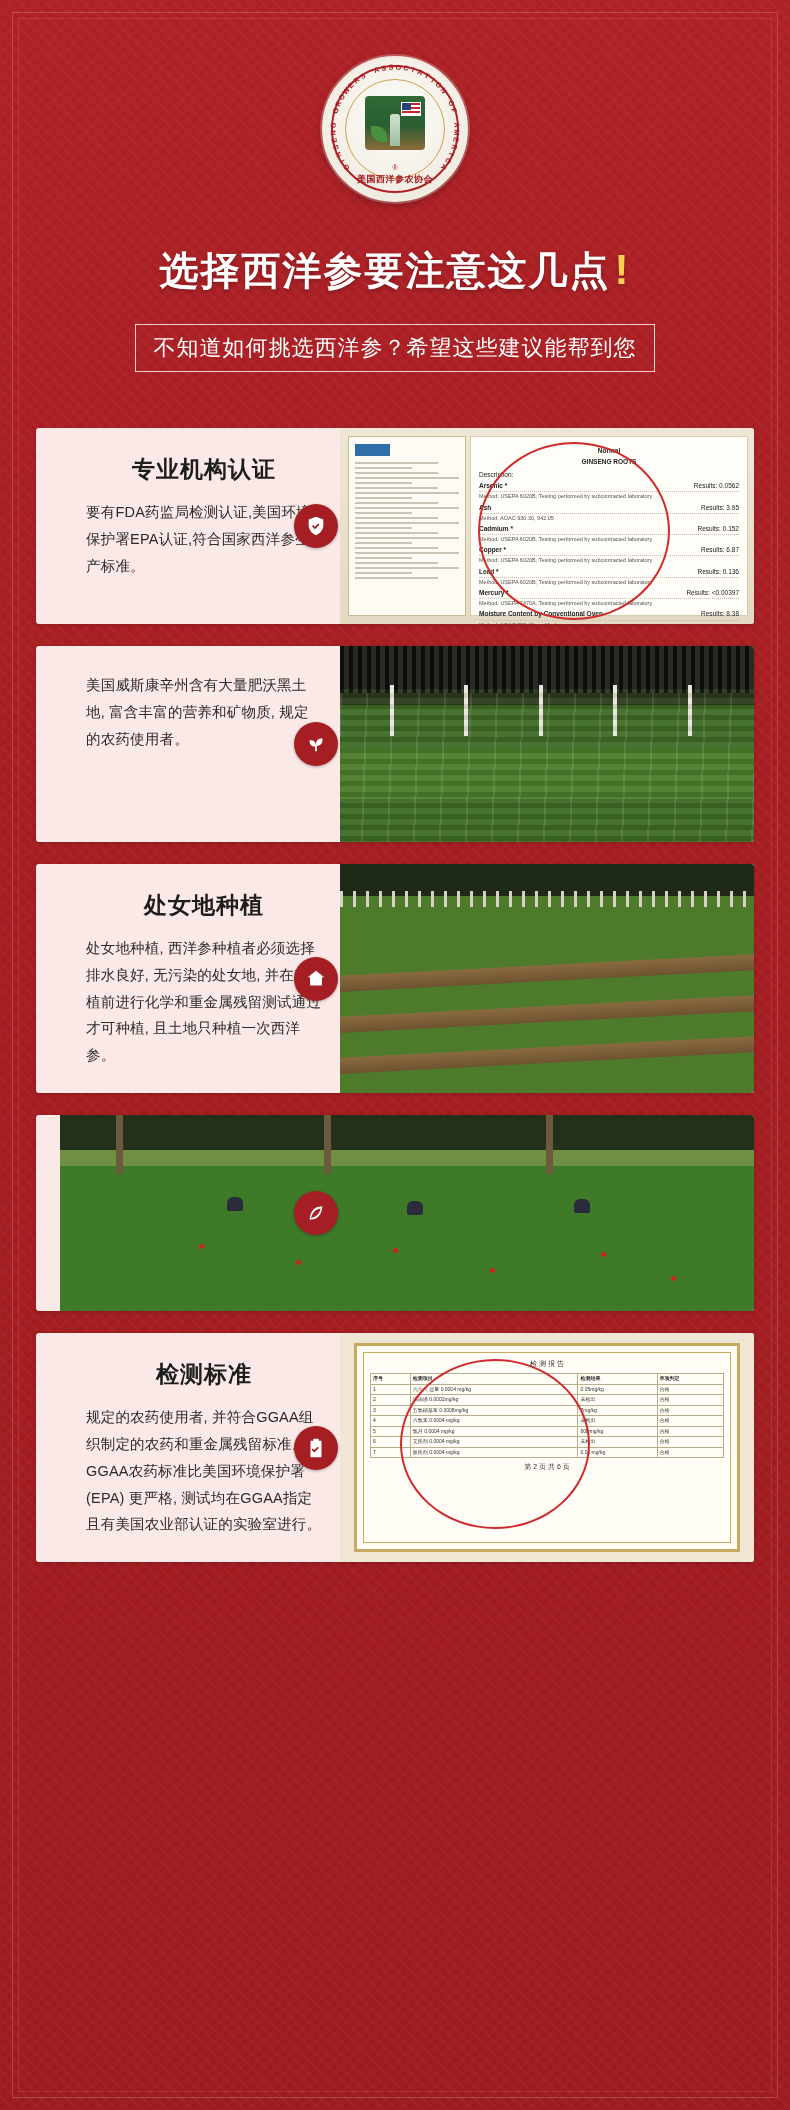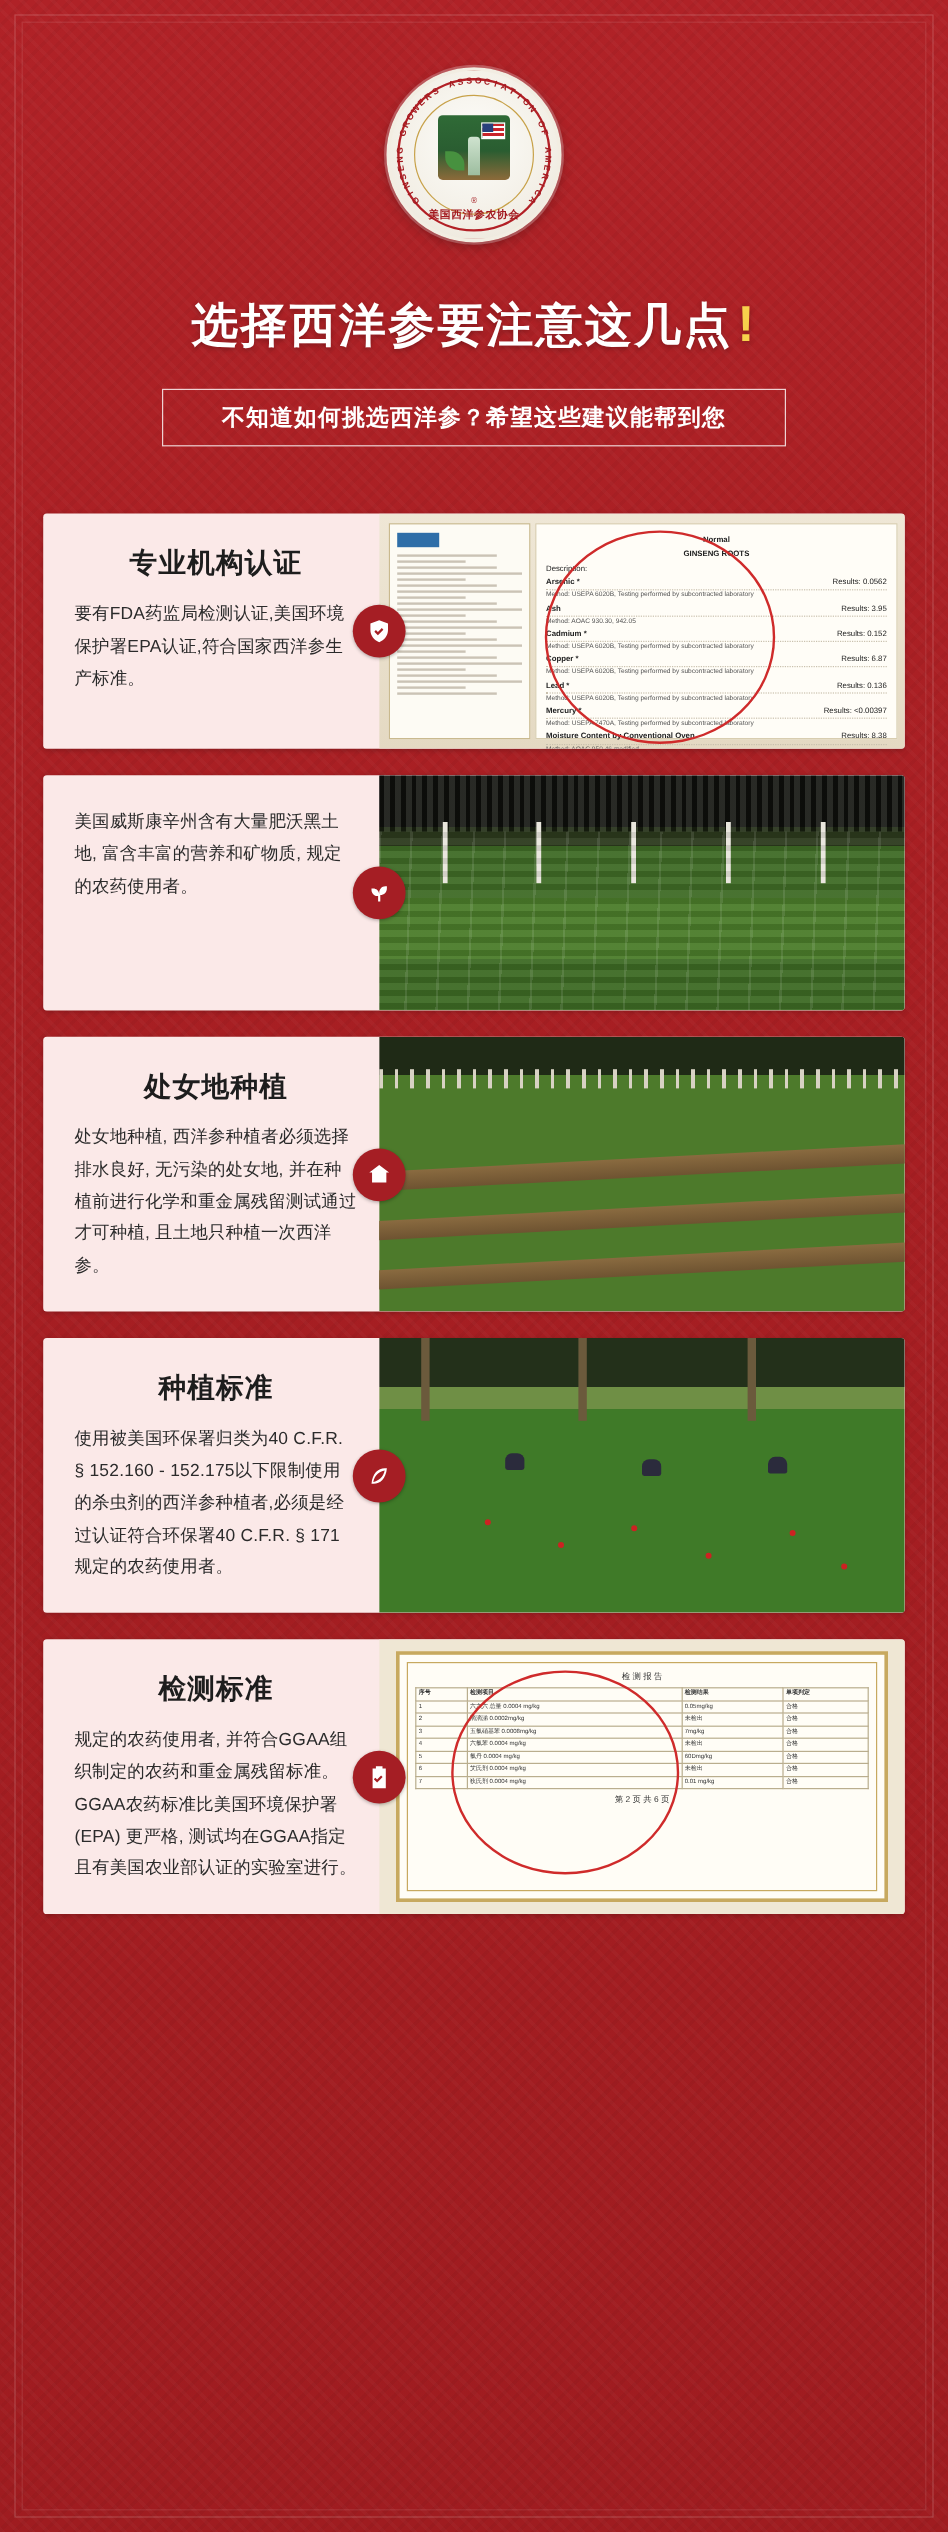--- a/index.html
+++ b/index.html
@@ -148,40 +148,40 @@
     margin: 26px auto 0;
     width: 520px;
     height: 48px;
     border: 1px solid rgba(255,255,255,0.8);
     display: flex;
     align-items: center;
     justify-content: center;
   }
   .subtitle {
     color: #ffffff;
-    font-size: 19px;
+    font-size: 22px;
     letter-spacing: 1px;
-    font-weight: bold;
   }
 
   
   .cards {
     margin-top: 56px;
     padding: 0 36px;
     display: flex;
     flex-direction: column;
     gap: 22px;
   }
   .card {
     position: relative;
     background: #fbe9e8;
     border-radius: 3px;
     display: flex;
     overflow: hidden;
     box-shadow: 0 1px 4px rgba(0,0,0,0.18);
+    padding-left: 24px;
   }
   .card .text-col {
     flex: 0 0 280px;
     padding: 26px 18px 24px 26px;
   }
   .card h3 {
     font-size: 23px;
     color: #1d1d1d;
     font-weight: bold;
     letter-spacing: 1px;
@@ -535,24 +535,20 @@
         <div class="img-field2">
           <div class="fence"></div>
           <div class="soil" style="top:44%"></div>
           <div class="soil" style="top:62%"></div>
           <div class="soil" style="top:80%"></div>
         </div>
       </div>
     </div>
 
     <div class="card">
-      <div class="text-col">
-        <h3>种植标准</h3>
-        <p>使用被美国环保署归类为40 C.F.R. § 152.160 - 152.175以下限制使用的杀虫剂的西洋参种植者,必须是经过认证符合环保署40 C.F.R. § 171 规定的农药使用者。</p>
-      </div>
       <div class="badge">
         <svg viewBox="0 0 24 24">
             <path d="M5 19c7 1 13-3.5 14-14-7-1-13 3.5-14 14zm1.6-1.5C8 11 12 7.8 17 7c-1.3 6-5.3 9.2-10.4 10.5z"></path>
           </svg>
       </div>
       <div class="media">
         <div class="img-field3">
           <div class="beam" style="left:8%"></div>
           <div class="beam" style="left:38%"></div>
           <div class="beam" style="left:70%"></div>

